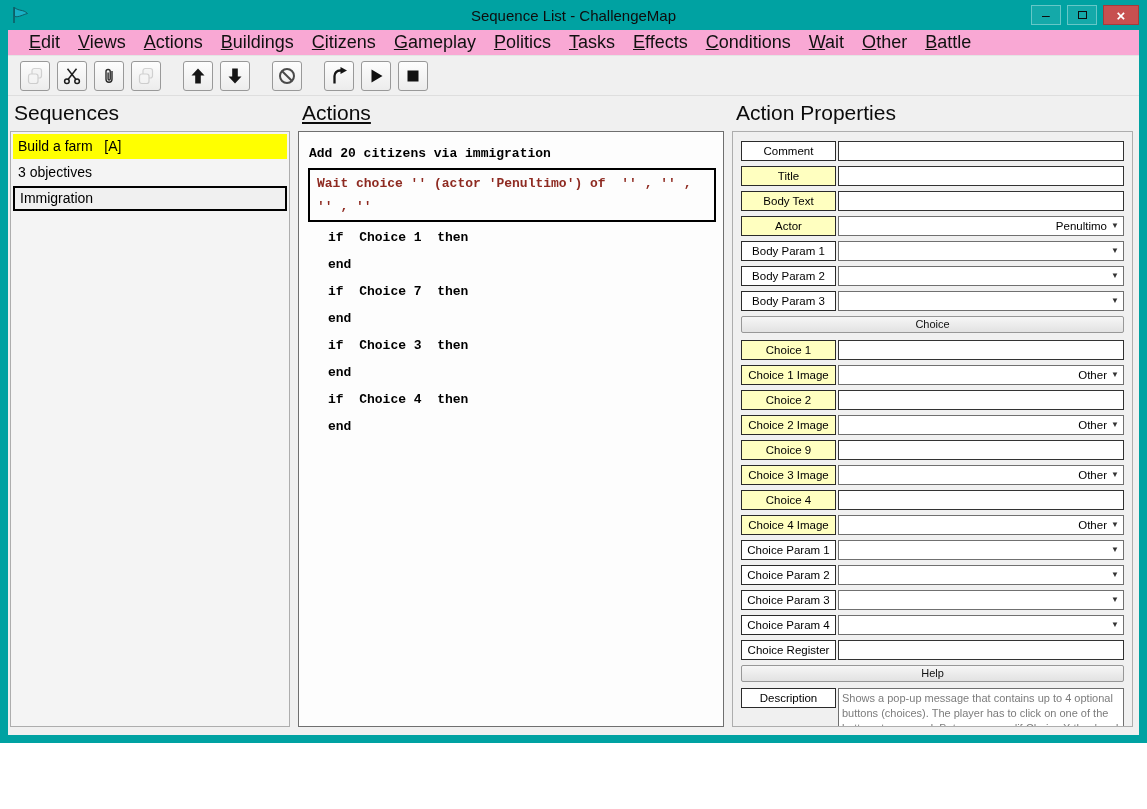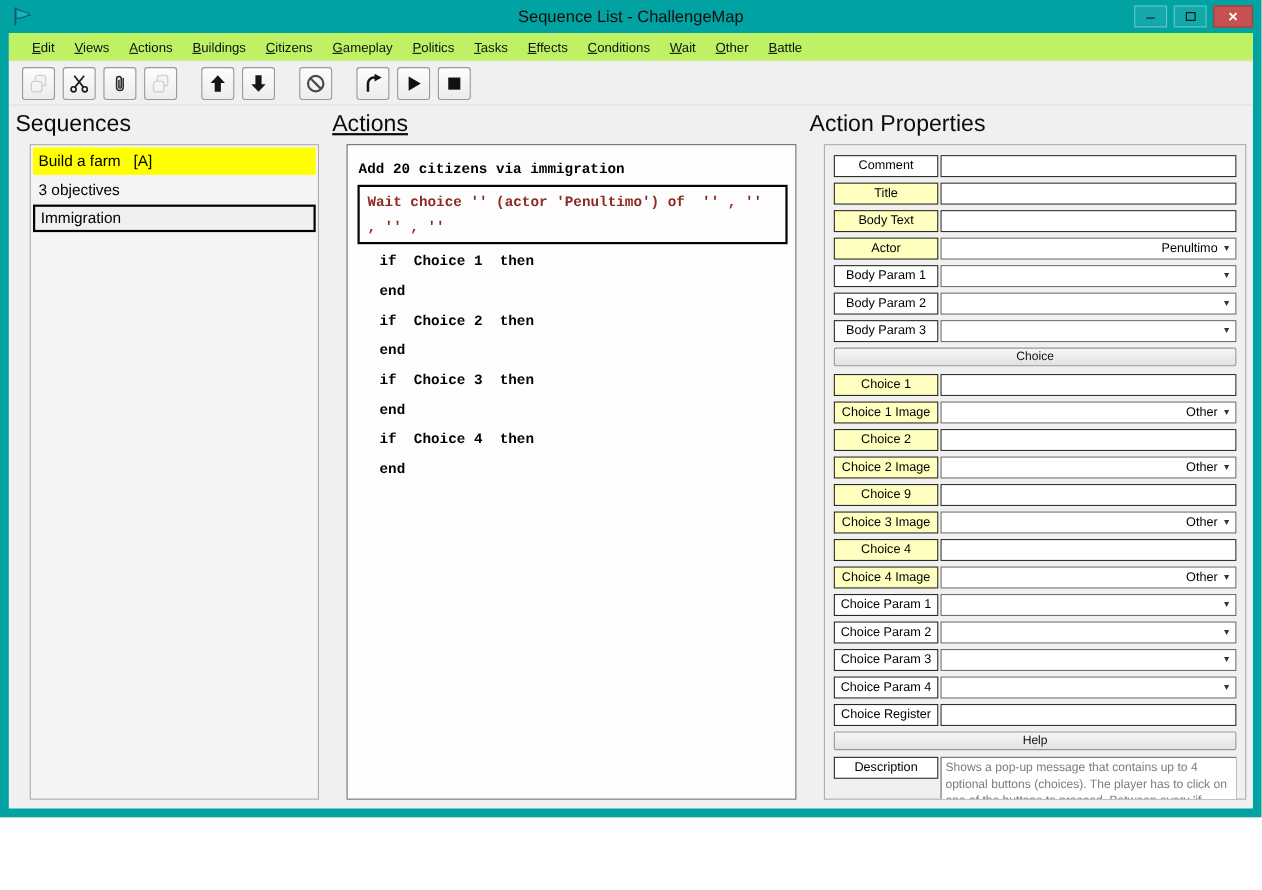--- a/index.html
+++ b/index.html
@@ -16,42 +16,42 @@
   .win-btn { width:30px; height:20px; display:flex; align-items:center; justify-content:center;
              background:rgba(255,255,255,0.08); border:1px solid rgba(255,255,255,0.35);
              color:#0d0d0d; font-size:14px; line-height:1; padding:0; cursor:default; }
   .win-btn.close { width:36px; background:#c75050; border-color:#a53b3b; color:#fff; font-size:15px; font-weight:bold; }
   .max-box { width:9px; height:8px; border:1.5px solid #0d0d0d; display:block; }
 
   
   .chrome-body { position:absolute; left:8px; right:8px; top:30px; bottom:8px;
                  background:#f0f0f0; display:flex; flex-direction:column; overflow:hidden; }
 
-  .menubar { height:26px; background:#bef264; border-bottom:1px solid #e4e4e4;
-             display:flex; align-items:center; padding-left:12px; font-size:12px; color:#111; }
+  .menubar { height:26px; background:#f9a8d4; border-bottom:1px solid #e4e4e4;
+             display:flex; align-items:center; padding-left:12px; font-size:18px; color:#111; }
   .menu-item { padding:5px 9px; white-space:nowrap; }
 
   .toolbar { height:40px; display:flex; align-items:center; padding-left:12px; gap:7px;
              background:#f0f0f0; border-bottom:1px solid #dedede; }
   .tool-btn { width:30px; height:30px; background:linear-gradient(#fdfdfd,#ececec);
               border:1px solid #999; border-radius:3px; display:flex; align-items:center;
               justify-content:center; padding:0; }
   .tool-btn.group-start { margin-left:15px; }
   .tool-btn.disabled .tool-icon { opacity:.4; }
   .tool-icon svg { width:20px; height:20px; display:block; }
 
   
   .content { flex:1; display:flex; gap:8px; padding:2px 6px 8px 2px; min-height:0; }
   .col { display:flex; flex-direction:column; min-height:0; }
   .col-seq { width:280px; }
   .col-act { width:426px; }
   .col-prop { flex:1; }
   .heading { font-size:21px; color:#0b0b0b; padding:3px 4px 6px; white-space:nowrap; }
   .heading.underlined { text-decoration:underline; }
-  .panel { flex:1; min-height:0; overflow:hidden;margin-left:17px; }
+  .panel { flex:1; min-height:0; overflow:hidden; }
 
   
   .seq-panel { border:1px solid #adadad; background:#f4f4f4; padding:2px; }
   .seq-item { height:25px; line-height:24px; font-size:14px; padding:0 5px; white-space:pre;
               margin-bottom:1px; color:#000; }
   .seq-item.selected-yellow { background:#ffff00; }
   .seq-item.plain { background:transparent; }
   .seq-item.focused { border:2px solid #000; line-height:20px; background:#f0f0f0; }
 
   
@@ -217,21 +217,21 @@
           </div>
       </div>
 
       <div class="col col-act">
         <div class="heading underlined">Actions</div>
         <div class="panel act-panel">
             <div class="act-item plain">Add 20 citizens via immigration</div>
             <div class="act-item selected">Wait choice '' (actor 'Penultimo') of  '' , '' , '' , ''</div>
             <div class="act-item indent">if  Choice 1  then</div>
             <div class="act-item indent">end</div>
-            <div class="act-item indent">if  Choice 2  then</div>
+            <div class="act-item indent">if  Choice 7  then</div>
             <div class="act-item indent">end</div>
             <div class="act-item indent">if  Choice 3  then</div>
             <div class="act-item indent">end</div>
             <div class="act-item indent">if  Choice 4  then</div>
             <div class="act-item indent">end</div>
           </div>
       </div>
 
       <div class="col col-prop">
         <div class="heading">Action Properties</div>

